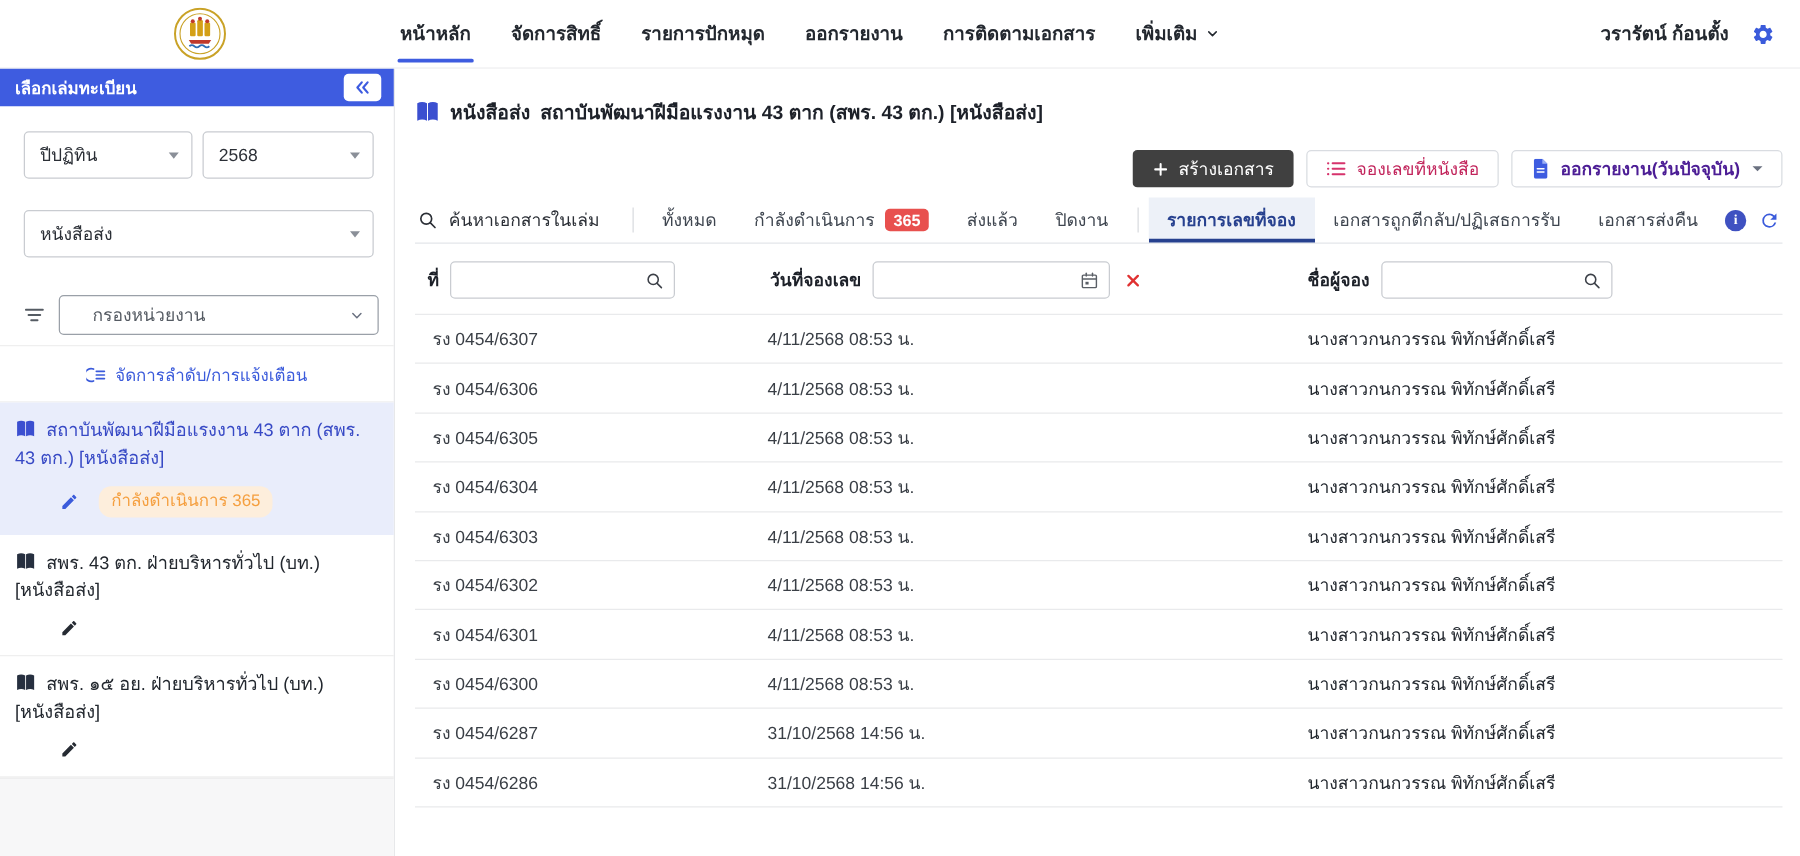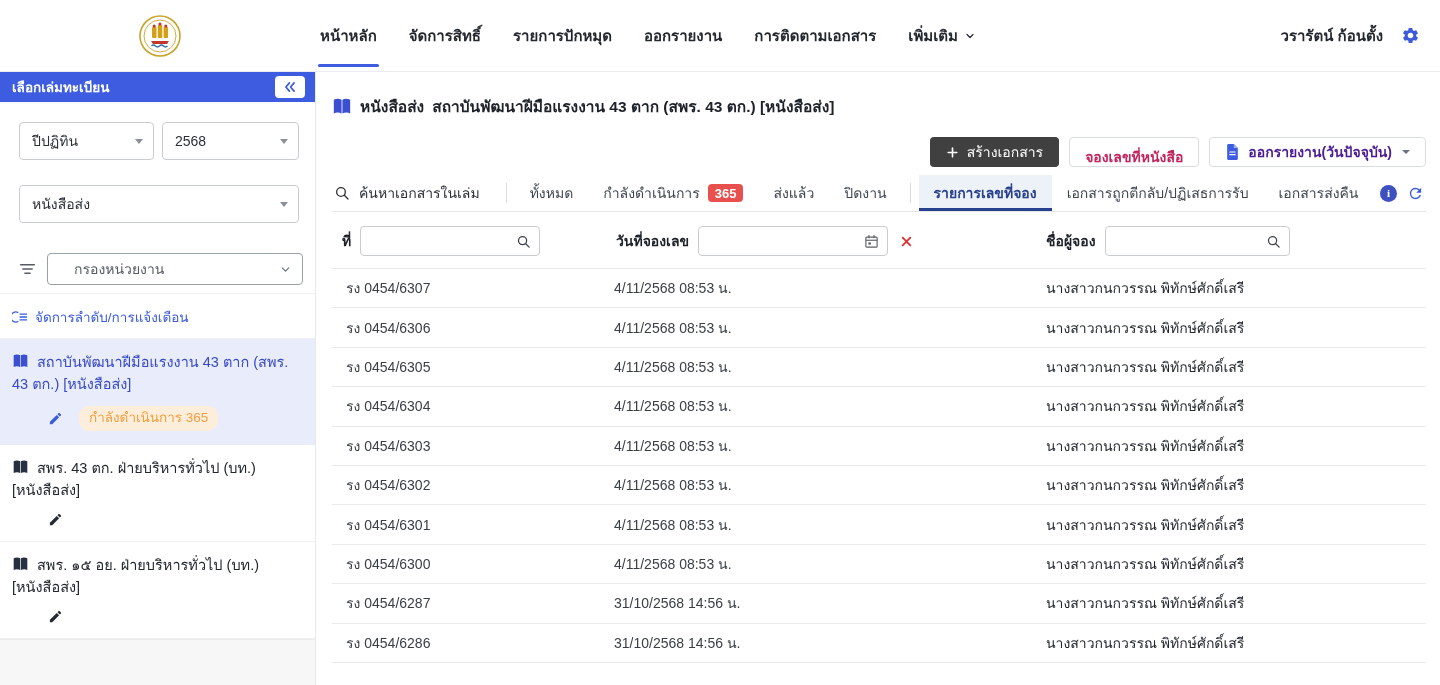--- a/index.html
+++ b/index.html
@@ -1,20 +1,20 @@
 <!DOCTYPE html>
 <html><head>
 <meta charset="utf-8">
 <style>
   * { box-sizing: border-box; margin: 0; padding: 0; }
   html,body { width:1440px; height:685px; overflow:hidden; }
   body { font-family:"Liberation Sans","DejaVu Sans",sans-serif; font-size:14px; color:#2b2f36; background:#fff; }
 
   
-  .topbar { height:72px; display:flex; align-items:stretch; border-bottom:1px solid #ebecee; background:#fff; }
+  .topbar { height:55px; display:flex; align-items:stretch; border-bottom:1px solid #ebecee; background:#fff; }
   .logo-zone { width:320px; display:flex; align-items:center; justify-content:center; flex:0 0 auto; }
   .nav { display:flex; align-items:stretch; gap:32px; }
   .nav-item { display:flex; align-items:center; gap:6px; font-size:15px; font-weight:600; color:#23282f; position:relative; cursor:pointer; }
   .nav-item.active { font-weight:700; }
   .nav-item.active::after { content:""; position:absolute; left:-2px; right:-2px; bottom:4px; height:3px; background:#3e5ce0; border-radius:2px; }
   .topbar-right { margin-left:auto; display:flex; align-items:center; gap:18px; padding-right:20px; }
   .user-name { font-size:15px; font-weight:600; color:#23282f; }
 
   
   .shell { display:flex; height:630px; }
@@ -25,39 +25,39 @@
   .sb-collapse { margin-left:auto; width:30px; height:22px; background:#fff; border:none; border-radius:4px; display:flex; align-items:center; justify-content:center; cursor:pointer; }
   .sb-selects { display:flex; gap:8px; margin:20px 16px 0 19px; }
   .sel { border:1px solid #c9ccd1; border-radius:4px; height:38px; display:flex; align-items:center; padding:0 10px 0 12px; color:#2b2f36; cursor:pointer; background:#fff; }
   .sel .lbl { flex:1; }
   .sel-1 { width:135px; } .sel-2 { width:137px; }
   .sel-full { margin:25px 16px 0 19px; height:38px; }
   .caret { width:0; height:0; border-left:4.5px solid transparent; border-right:4.5px solid transparent; border-top:5px solid #8a8f98; margin-left:6px; }
   .sb-filter-row { display:flex; align-items:center; margin:30px 12px 0 19px; gap:11px; }
   .sb-filter-box { flex:1; border:1px solid #9aa0a8; border-radius:4px; height:32px; display:flex; align-items:center; padding:0 10px 0 26px; color:#555b63; cursor:pointer; }
   .sb-filter-box .lbl { flex:1; }
-  .sb-link-row { display:flex; justify-content:flex-start; align-items:center; gap:7px; padding:12px 12px 10px; margin-top:8px; border-top:1px solid #efefef; color:#3b5bdb; font-size:13.5px; cursor:pointer; }
+  .sb-link-row { display:flex; justify-content:center; align-items:center; gap:7px; padding:12px 12px 10px; margin-top:8px; border-top:1px solid #efefef; color:#3b5bdb; font-size:13.5px; cursor:pointer; }
   .sb-list { border-top:1px solid #efefef; }
   .sb-item { padding:12px 12px 10px; border-bottom:1px solid #efefef; cursor:pointer; line-height:1.55; font-size:14.5px; color:#22272e; }
   .sb-item .row1 { display:block; }
   .sb-item .book { vertical-align:-2px; margin-right:8px; }
   .sb-item.selected { background:#e9edfb; color:#3749c5; border-bottom:none; }
   .sb-item-tools { display:flex; align-items:center; gap:16px; margin:10px 0 4px 36px; }
   .badge-orange { background:#fdeedc; color:#f59f3f; font-size:13.5px; padding:2px 10px; border-radius:10px; }
   .sb-footer { flex:1; background:#f7f7f8; border-top:1px solid #ececec; }
 
   
   .main { flex:1; padding:0 14px 0 16px; background:#fff; overflow:hidden; }
   .page-title { display:flex; align-items:center; gap:8px; margin-top:22px; font-size:15.5px; }
   .page-title .t-bold { font-weight:700; color:#1d2129; }
   .page-title .t-rest { font-weight:600; color:#1d2129; }
   .action-row { display:flex; justify-content:flex-end; gap:10px; margin-top:18px; }
   .btn { height:30px; border-radius:4px; display:inline-flex; align-items:center; gap:8px; font-size:14px; padding:0 15px; border:1px solid transparent; cursor:pointer; background:#fff; font-family:inherit; }
   .btn-primary { background:#404040; color:#fff; font-weight:400;margin-left:40px; }
-  .btn-reserve { border-color:#d9dce1; color:#c2255c; font-weight:700;flex-direction:column; }
+  .btn-reserve { border-color:#d9dce1; color:#c2255c; font-weight:400; }
   .btn-report { border-color:#d9dce1; color:#4c1d95; font-weight:600; }
   .caret-sm { width:0; height:0; border-left:4px solid transparent; border-right:4px solid transparent; border-top:4.5px solid #6a7180; margin-left:2px; }
 
   
   .tabbar { display:flex; align-items:stretch; height:37px; margin-top:8px; border-bottom:1px solid #e4e6ea; font-size:14px; color:#3f4650; }
   .tab-search { display:flex; align-items:center; gap:9px; padding:0 18px 0 2px; cursor:pointer; color:#2b2f36; }
   .v-div { width:1px; background:#d9dbe0; margin:8px 8px; }
   .tab { display:flex; align-items:center; padding:0 15px; cursor:pointer; white-space:nowrap; }
   .tab .badge-red { background:#e8504e; color:#fff; border-radius:4px; font-size:13px; font-weight:700; padding:1.5px 7px; margin-left:8px; }
   .tab.active { background:#edf1f8; color:#27418f; font-weight:600; box-shadow:inset 0 -3px 0 #27418f; }

